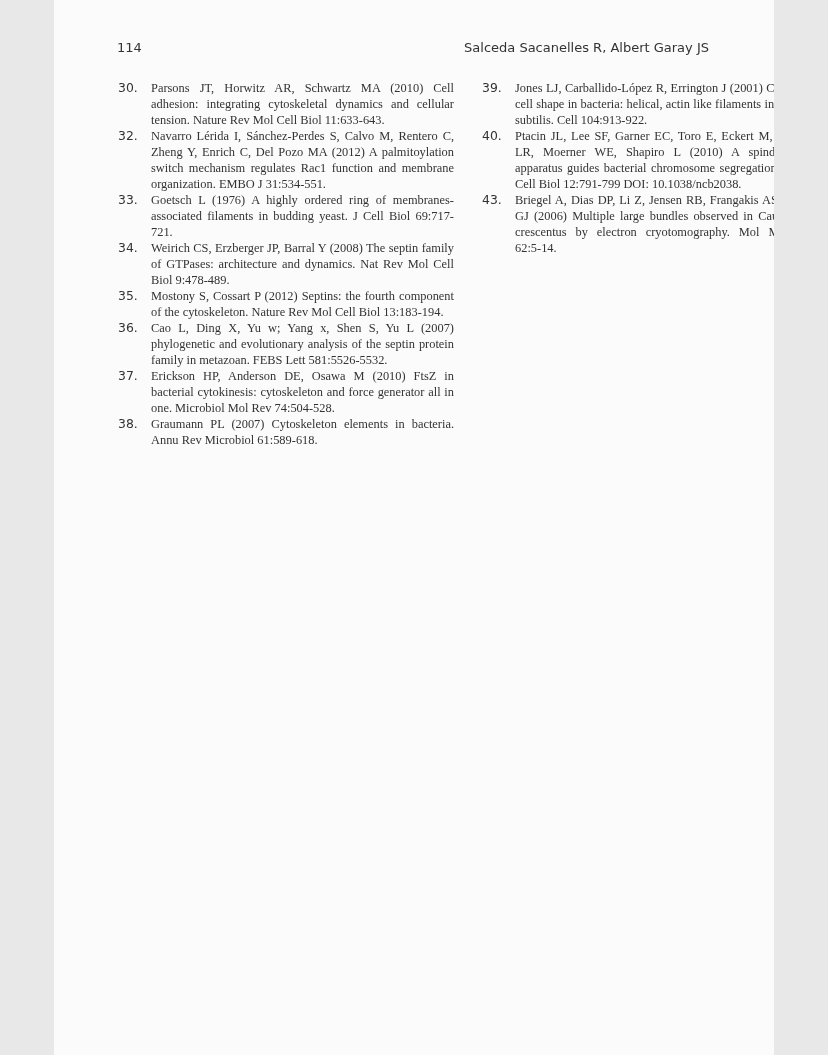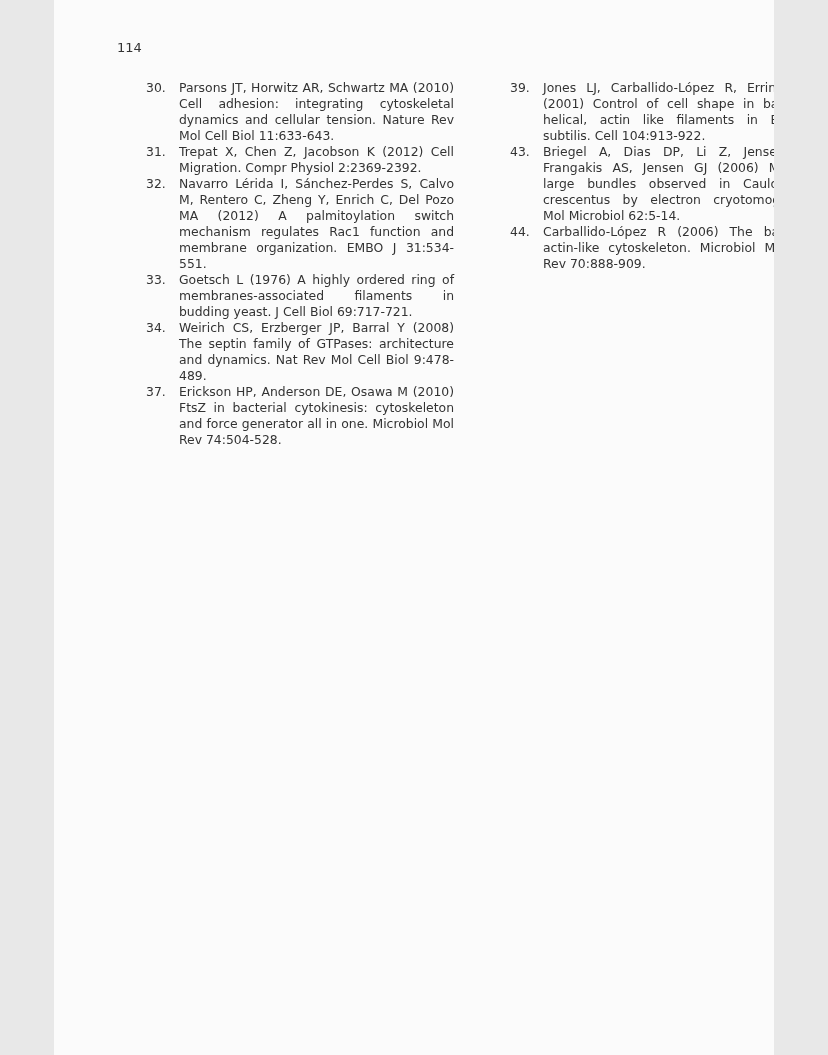--- a/index.html
+++ b/index.html
@@ -36,98 +36,107 @@
     display: flex;
     gap: 28px;
   }
   .col {
     width: 336px;
   }
   .ref {
     display: flex;
     font-size: 12.4px;
     line-height: 16px;
-    margin-left: 28px;
   }
   .ref-num {
     width: 33px;
     flex-shrink: 0;
     text-align: left;
   }
   .ref-text {
     flex: 1;
     text-align: justify;
     text-justify: inter-word;
+    font-family: Liberation Serif, serif;
   }
 </style>
 </head>
 <body>
 
 <div class="page">
 
   <div class="header">
     <span>114</span>
+    <span>Salceda Sacanelles R, Albert Garay JS</span>
   </div>
 
   <div class="columns">
 
     <div class="col">
 
         <div class="ref">
           <span class="ref-num">30.</span>
           <span class="ref-text">Parsons JT, Horwitz AR, Schwartz MA (2010) Cell adhesion: integrating cytoskeletal dynamics and cellular tension. Nature Rev Mol Cell Biol 11:633-643.</span>
         </div>
 
-        <div class="ref">
-          <span class="ref-num">31.</span>
-          <span class="ref-text">Trepat X, Chen Z, Jacobson K (2012) Cell Migration. Compr Physiol 2:2369-2392.</span>
-        </div>
 
         <div class="ref">
           <span class="ref-num">32.</span>
           <span class="ref-text">Navarro Lérida I, Sánchez-Perdes S, Calvo M, Rentero C, Zheng Y, Enrich C, Del Pozo MA (2012) A palmitoylation switch mechanism regulates Rac1 function and membrane organization. EMBO J 31:534-551.</span>
         </div>
 
         <div class="ref">
           <span class="ref-num">33.</span>
           <span class="ref-text">Goetsch L (1976) A highly ordered ring of membranes-associated filaments in budding yeast. J Cell Biol 69:717-721.</span>
         </div>
 
         <div class="ref">
           <span class="ref-num">34.</span>
           <span class="ref-text">Weirich CS, Erzberger JP, Barral Y (2008) The septin family of GTPases: architecture and dynamics. Nat Rev Mol Cell Biol 9:478-489.</span>
         </div>
 
+        <div class="ref">
+          <span class="ref-num">35.</span>
+          <span class="ref-text">Mostony S, Cossart P (2012) Septins: the fourth component of the cytoskeleton. Nature Rev Mol Cell Biol 13:183-194.</span>
+        </div>
 
+        <div class="ref">
+          <span class="ref-num">36.</span>
+          <span class="ref-text">Cao L, Ding X, Yu w; Yang x, Shen S, Yu L (2007) phylogenetic and evolutionary analysis of the septin protein family in metazoan. FEBS Lett 581:5526-5532.</span>
+        </div>
 
         <div class="ref">
           <span class="ref-num">37.</span>
           <span class="ref-text">Erickson HP, Anderson DE, Osawa M (2010) FtsZ in bacterial cytokinesis: cytoskeleton and force generator all in one. Microbiol Mol Rev 74:504-528.</span>
         </div>
 
+        <div class="ref">
+          <span class="ref-num">38.</span>
+          <span class="ref-text">Graumann PL (2007) Cytoskeleton elements in bacteria. Annu Rev Microbiol 61:589-618.</span>
+        </div>
       </div>
 
     <div class="col">
 
         <div class="ref">
           <span class="ref-num">39.</span>
           <span class="ref-text">Jones LJ, Carballido-López R, Errington J (2001) Control of cell shape in bacteria: helical, actin like filaments in Bacillus subtilis. Cell 104:913-922.</span>
         </div>
 
+        <div class="ref">
+          <span class="ref-num">40.</span>
+          <span class="ref-text">Ptacin JL, Lee SF, Garner EC, Toro E, Eckert M, Comolli LR, Moerner WE, Shapiro L (2010) A spindle –like apparatus guides bacterial chromosome segregation. Nature Cell Biol 12:791-799 DOI: 10.1038/ncb2038.</span>
+        </div>
 
 
 
         <div class="ref">
           <span class="ref-num">43.</span>
           <span class="ref-text">Briegel A, Dias DP, Li Z, Jensen RB, Frangakis AS, Jensen GJ (2006) Multiple large bundles observed in Caulobacter crescentus by electron cryotomography. Mol Microbiol 62:5-14.</span>
         </div>
 
-        <div class="ref">
-          <span class="ref-num">44.</span>
-          <span class="ref-text">Carballido-López R (2006) The bacterial actin-like cytoskeleton. Microbiol Mol Biol Rev 70:888-909.</span>
-        </div>
 
 
       </div>
 
   </div>
 
 </div>
 
 </body></html>

